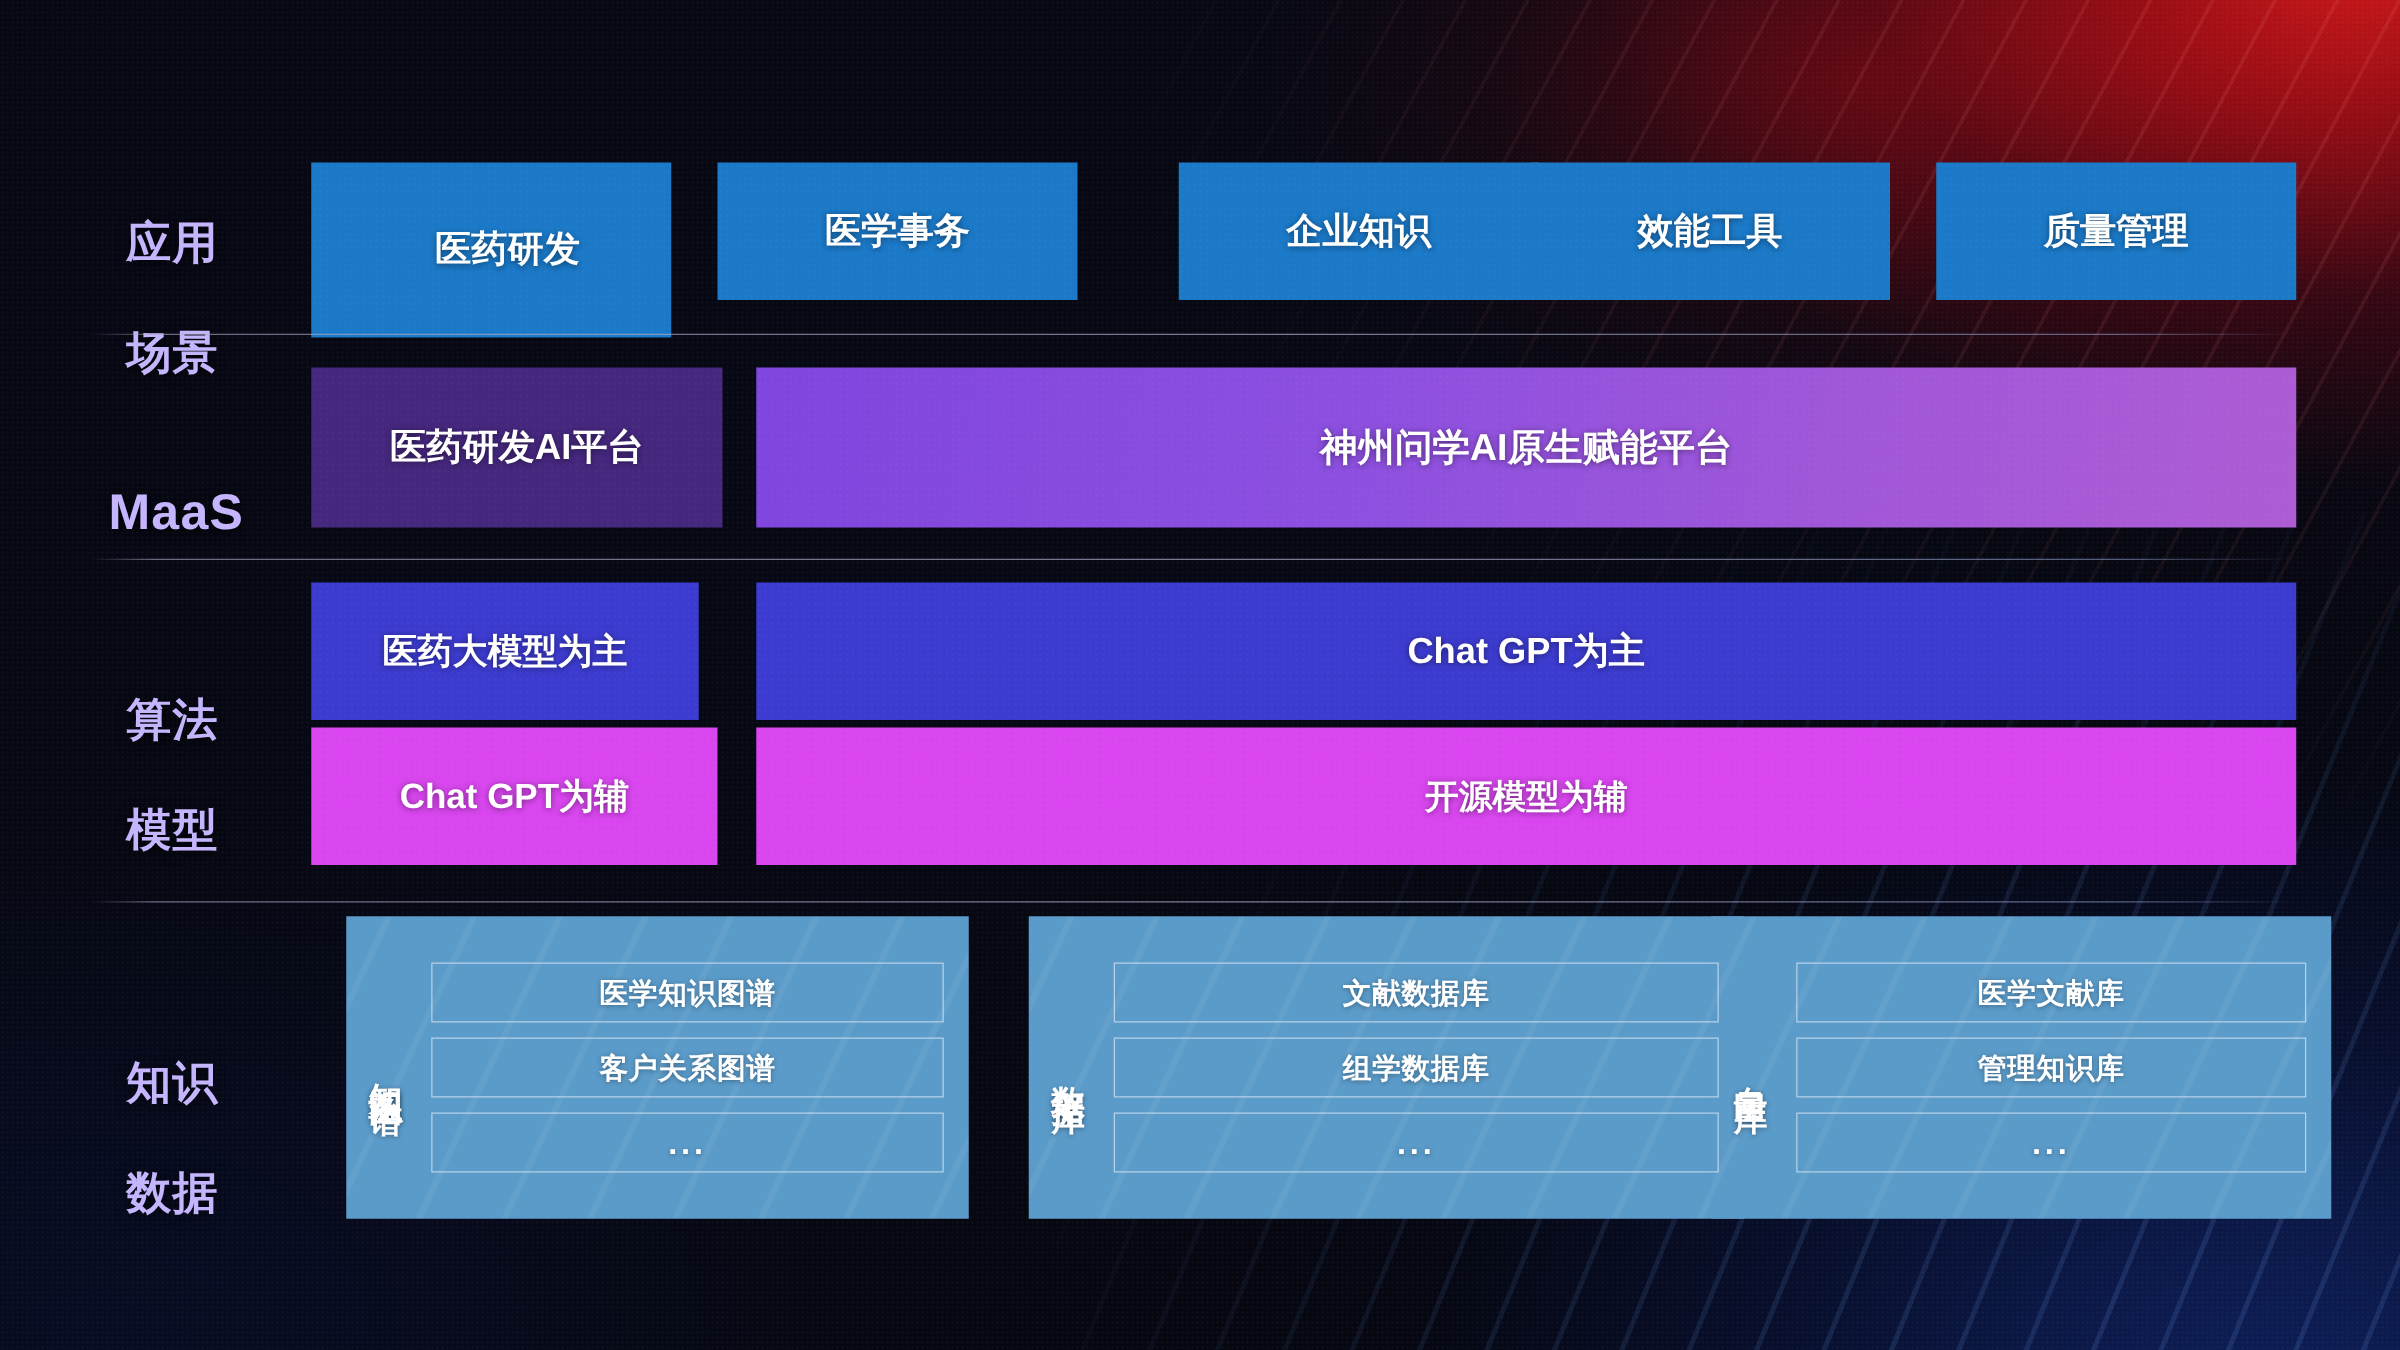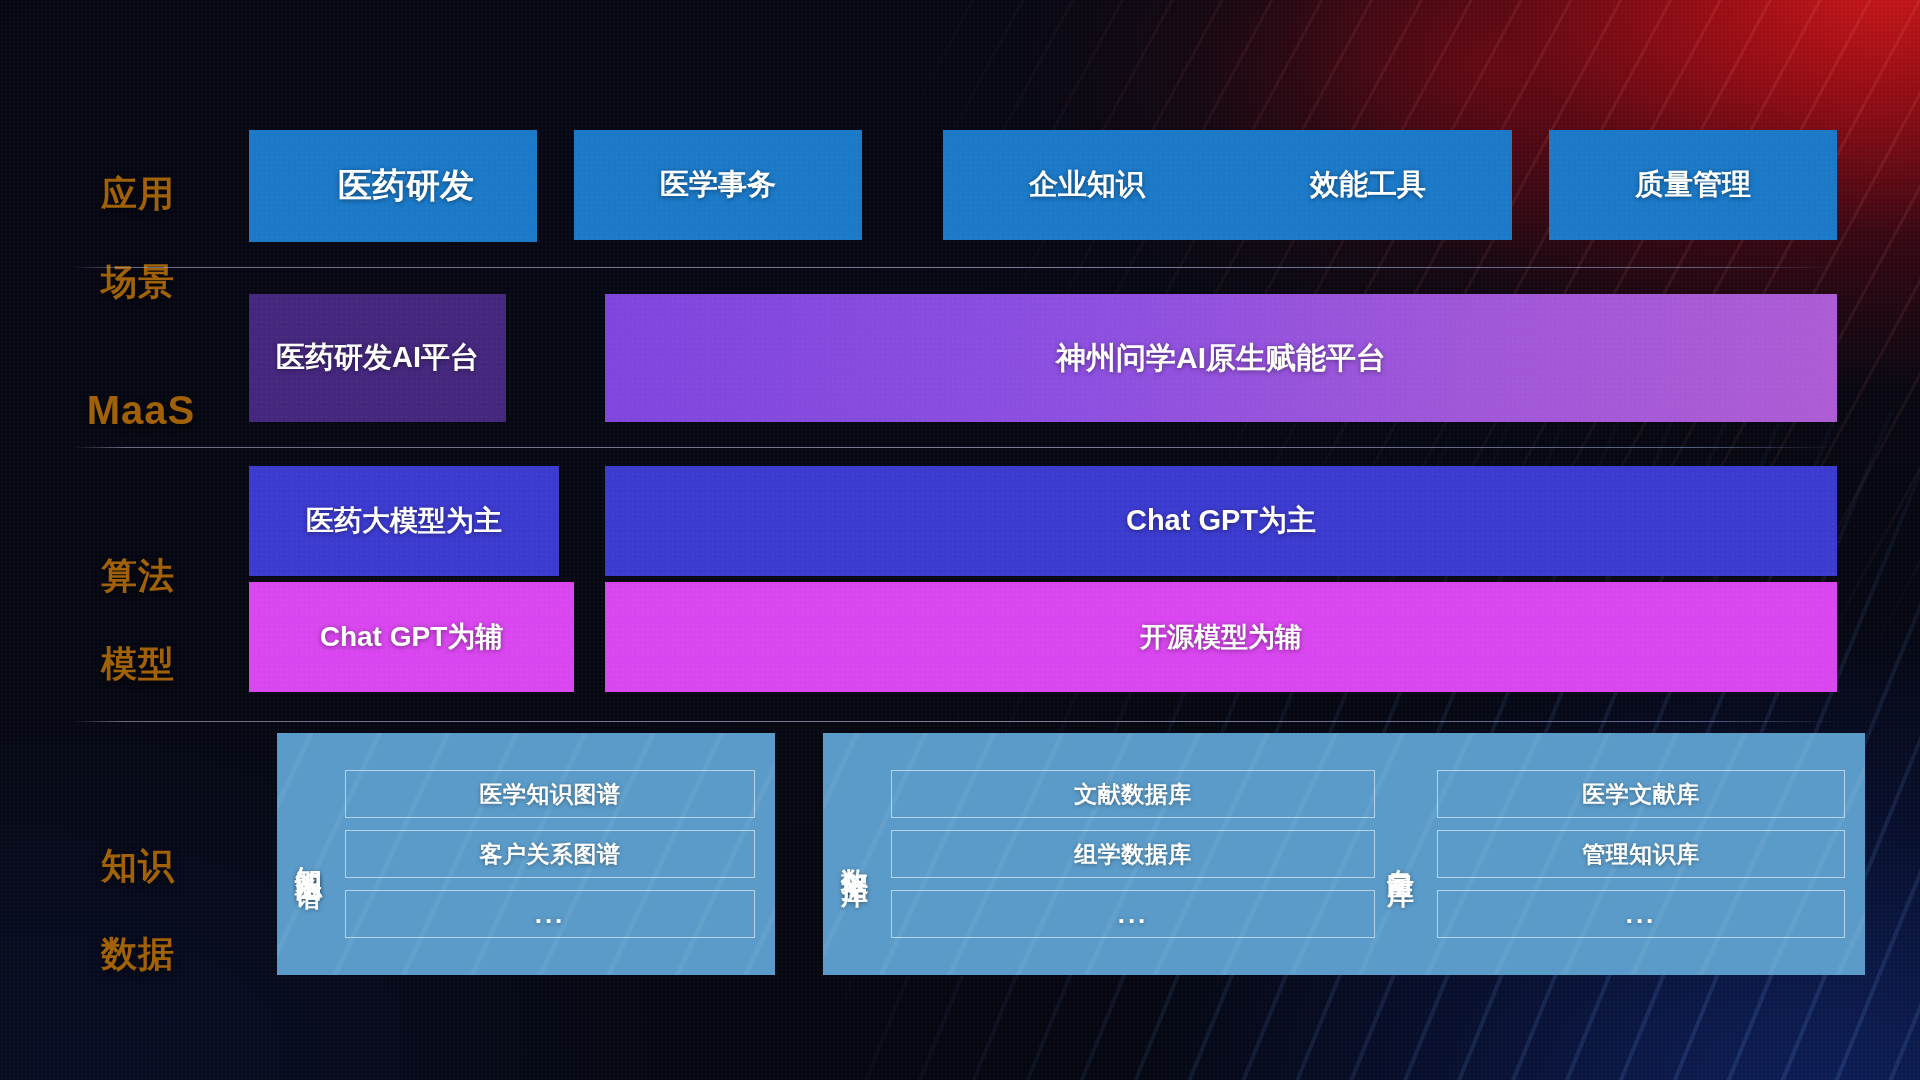--- a/index.html
+++ b/index.html
@@ -48,21 +48,21 @@
   .bg-vig {
     position:absolute; inset:0;
     background:radial-gradient(ellipse 120% 110% at 50% 50%, rgba(0,0,0,0) 52%, rgba(0,0,0,0.45) 100%);
   }
 
   
   #frame { position:absolute; inset:0; z-index:2; }
 
   .row-label {
     position:absolute;
-    color:#a16207;
+    color:#c4b5fd;
     font-weight:bold;
     letter-spacing:1px;
     text-align:center;
     line-height:1.22;
     white-space:pre-line;
     text-shadow:0 2px 10px rgba(0,0,0,.8);
   }
 
   .divider {
     position:absolute;
@@ -139,21 +139,21 @@
   <div class="bg-vig"></div>
 </div>
 
 <div id="frame">
 
   <div class="row-label" style="left:72px; top:128px; width:132px; font-size:36px;">
     <div>应用</div>
     <div>场景</div>
   </div>
 
-  <div class="box app-box" style="left:249px; top:130px; width:288px; height:112px; font-size:34px;padding-left:26px;">
+  <div class="box app-box" style="left:249px; top:130px; width:288px; height:140px; font-size:29px;padding-left:26px;">
     <span>医药研发</span>
   </div>
   <div class="box app-box" style="left:574px; top:130px; width:288px; height:110px; font-size:29px;">
     <span>医学事务</span>
   </div>
   <div class="box app-box" style="left:899px; top:130px; width:288px; height:110px; font-size:29px;margin-left:44px;">
     <span>企业知识</span>
   </div>
   <div class="box app-box" style="left:1224px; top:130px; width:288px; height:110px; font-size:29px;">
     <span>效能工具</span>
@@ -161,21 +161,21 @@
   <div class="box app-box" style="left:1549px; top:130px; width:288px; height:110px; font-size:29px;">
     <span>质量管理</span>
   </div>
 
   <div class="divider" style="left:72px; top:267px; width:1765px;"></div>
 
   <div class="row-label" style="left:66px; top:337px; width:150px; font-size:40px;">
     <div>MaaS</div>
   </div>
 
-  <div class="box maas-dark" style="left:249px; top:294px; width:257px; height:128px; font-size:29px;">
+  <div class="box maas-dark" style="left:249px; top:294px; width:329px; height:128px; font-size:29px;">
     <span>医药研发AI平台</span>
   </div>
   <div class="box maas-wide" style="left:605px; top:294px; width:1232px; height:128px; font-size:30px;">
     <span>神州问学AI原生赋能平台</span>
   </div>
 
   <div class="divider" style="left:72px; top:447px; width:1765px;"></div>
 
   <div class="row-label" style="left:72px; top:510px; width:132px; font-size:36px;">
     <div>算法</div>

